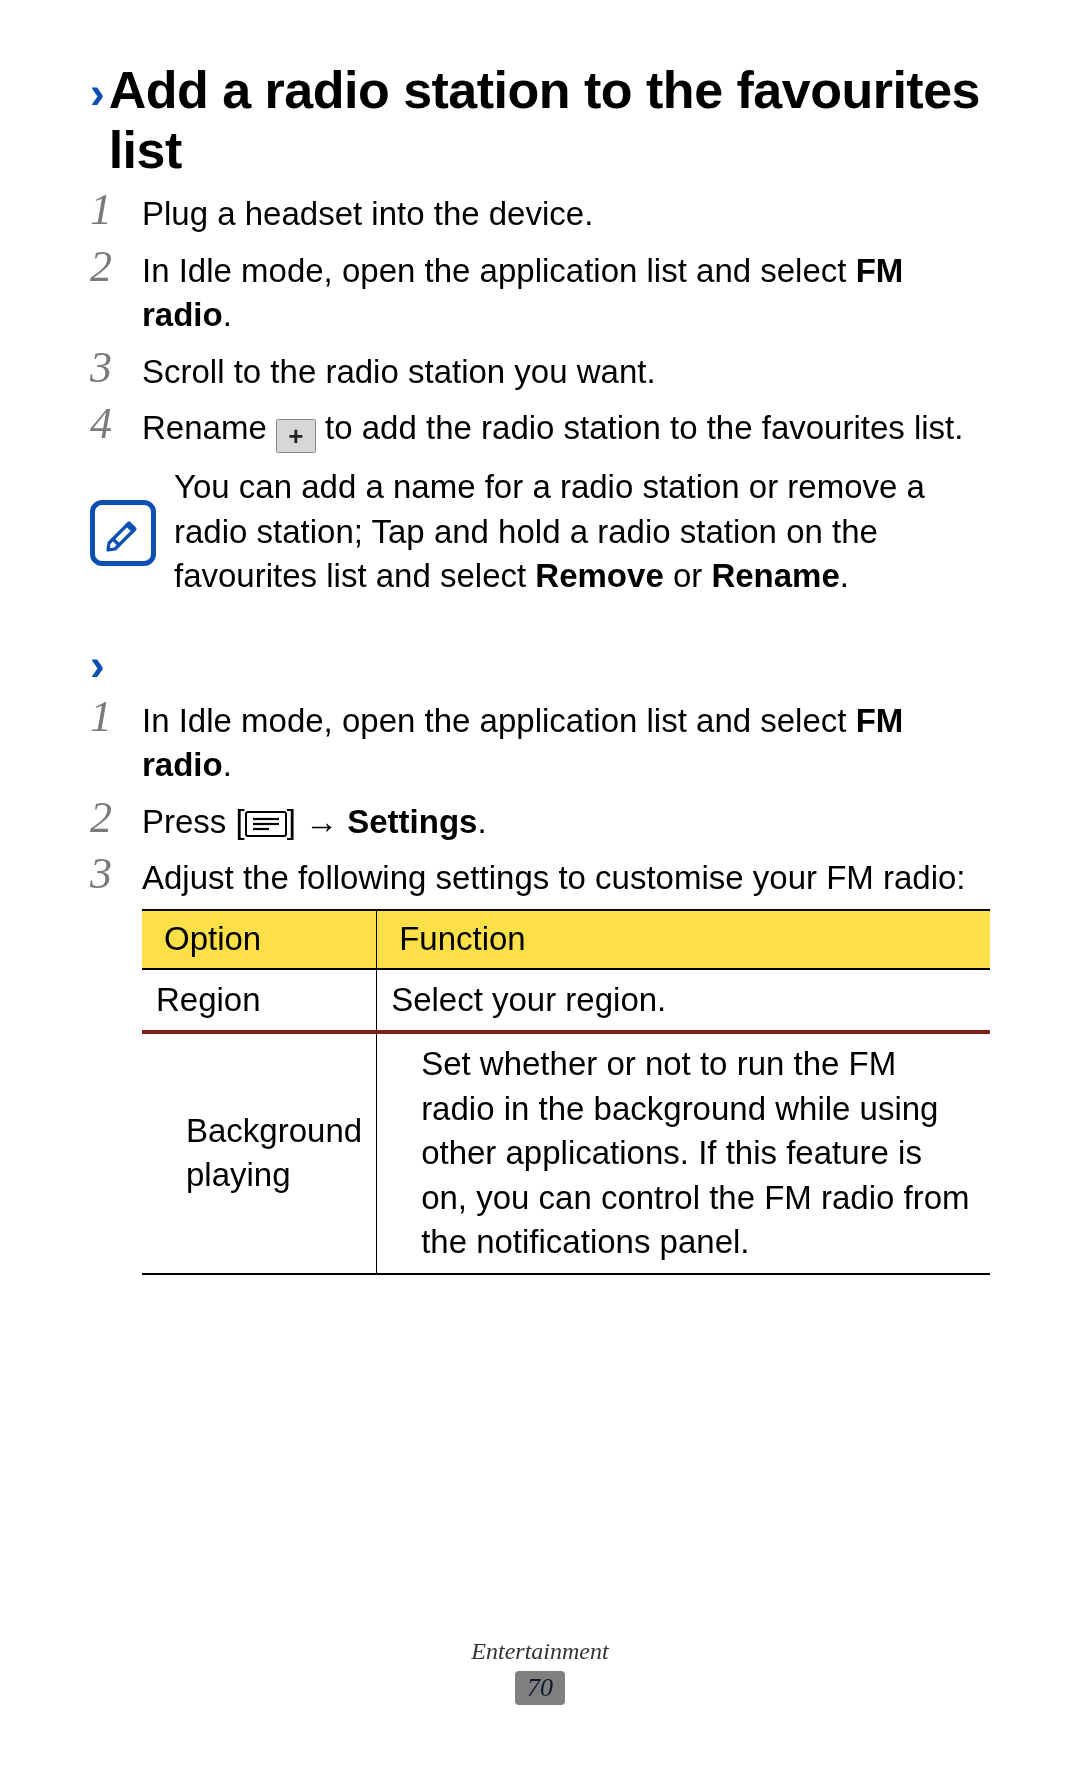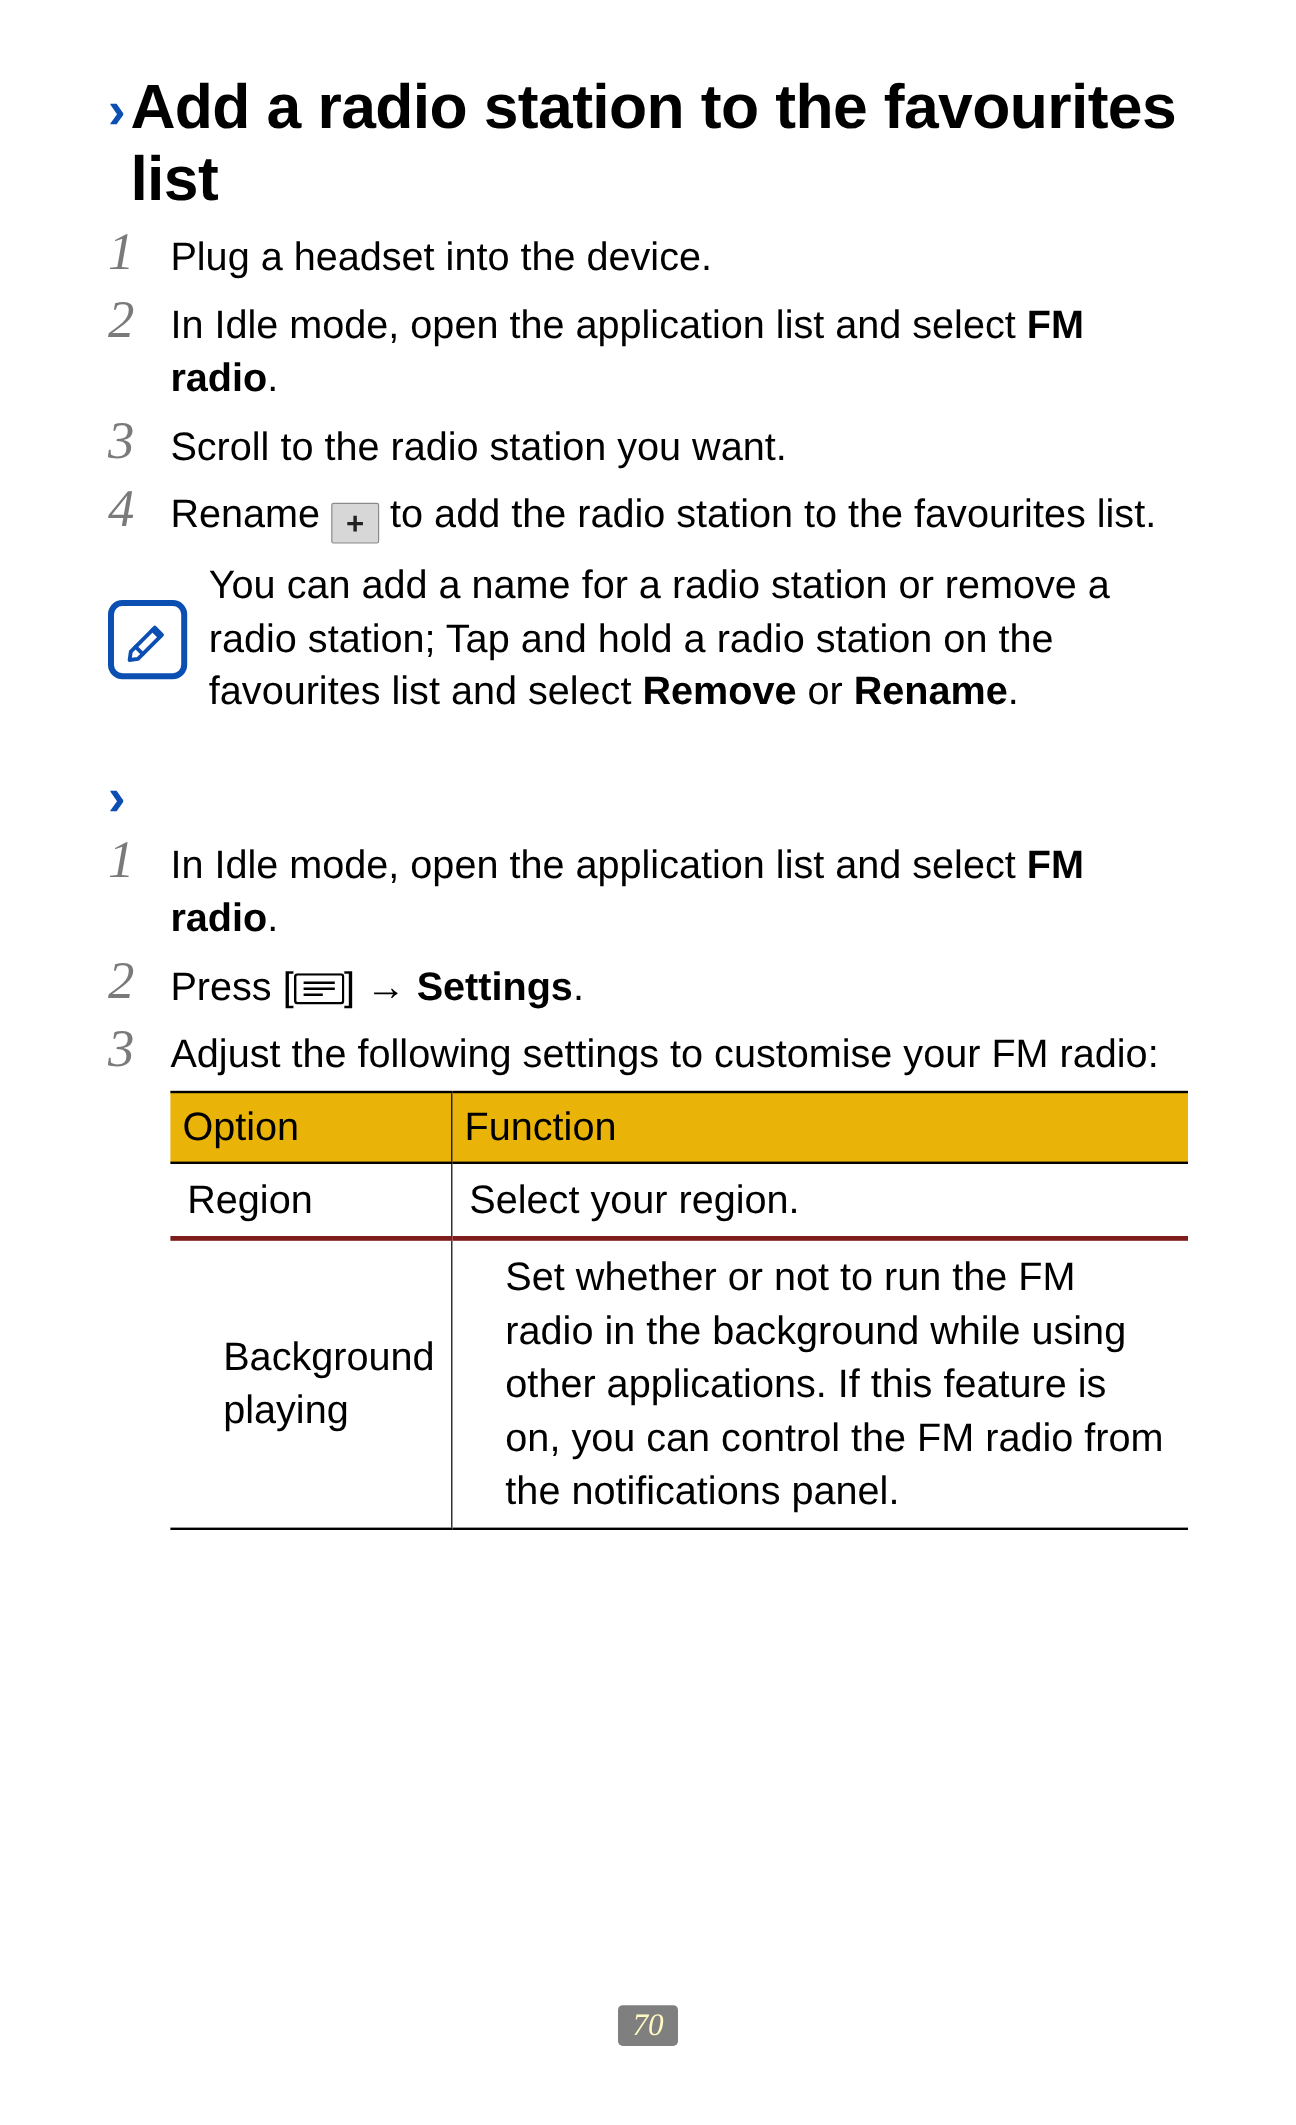--- a/index.html
+++ b/index.html
@@ -21,28 +21,28 @@
   .menu-icon svg { width: 42px; height: 26px; }
 
   .note { display: flex; align-items: center; gap: 18px; margin: 10px 0 44px 0; }
   .note-icon { width: 66px; height: 66px; border: 5px solid #0b4fb2; border-radius: 12px; flex-shrink: 0; display: flex; align-items: center; justify-content: center; margin-top: 2px; }
   .note-icon svg { width: 40px; height: 40px; }
   .note-body { font-size: 33px; line-height: 1.35; flex: 1; }
 
   .second-section { margin-top: 44px; }
 
   table.settings { width: 100%; border-collapse: collapse; margin-top: 8px; font-size: 33px; line-height: 1.35; }
-  table.settings th { background: #eab308; font-weight: 400; text-align: left; padding: 6px 10px; border-top: 2px solid #000; border-bottom: 2px solid #000; border-left: none; border-right: none; }
+  table.settings th { background: #fde047; font-weight: 400; text-align: left; padding: 6px 22px; border-top: 2px solid #000; border-bottom: 2px solid #000; border-left: none; border-right: none; }
   table.settings th + th, table.settings td + td { border-left: 1px solid #000; }
   table.settings td { padding: 8px 14px; vertical-align: middle; border-bottom: 4px solid #7f1d1d; }
   table.settings tr:last-child td { border-bottom: 2px solid #000; padding-left: 44px; }
 
   .footer { position: absolute; left: 0; right: 0; bottom: 66px; text-align: center; }
   .footer-cat { font-style: italic; font-family: Georgia, "Times New Roman", serif; font-size: 24px; color: #333; margin-bottom: 6px; }
-  .page-badge { display: inline-block; background: #7f7f7f; color: #fef9c3; border-radius: 4px; padding: 2px 12px; font-style: italic; font-family: Georgia, "Times New Roman", serif; font-size: 26px; }
+  .page-badge { display: inline-block; background: #7f7f7f; color: #0f172a; border-radius: 4px; padding: 2px 12px; font-style: italic; font-family: Georgia, "Times New Roman", serif; font-size: 26px; }
 </style>
 </head>
 <body>
 
 <div class="page">
 
   <div class="section-heading">
     <span class="chev">›</span>
     <span class="section-title">Add a radio station to the favourites list</span>
   </div>
@@ -129,16 +129,17 @@
               <td>Background playing</td>
               <td>Set whether or not to run the FM radio in the background while using other applications. If this feature is on, you can control the FM radio from the notifications panel.</td>
             </tr>
           </tbody>
         </table>
       </div>
     </div>
   </div>
 
   <div class="footer">
+    <div class="footer-cat">Entertainment</div>
     <div class="page-badge">70</div>
   </div>
 
 </div>
 
 </body></html>

